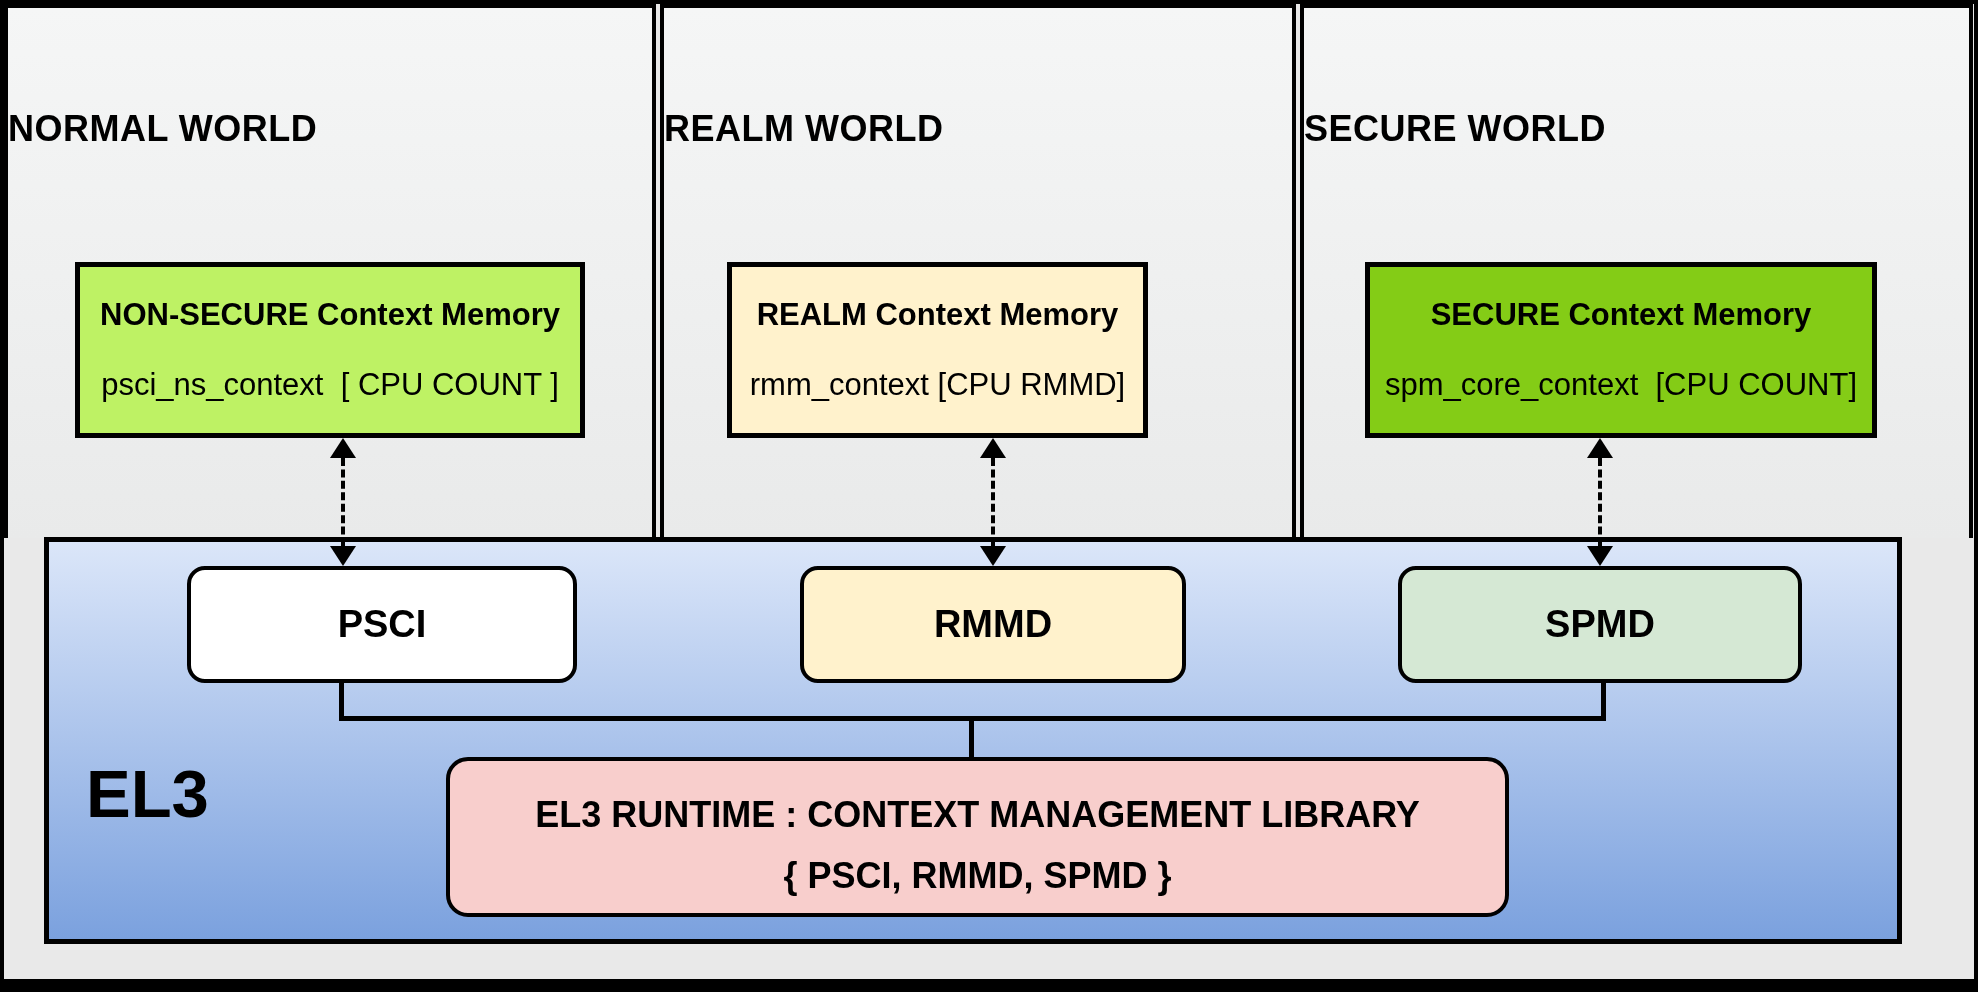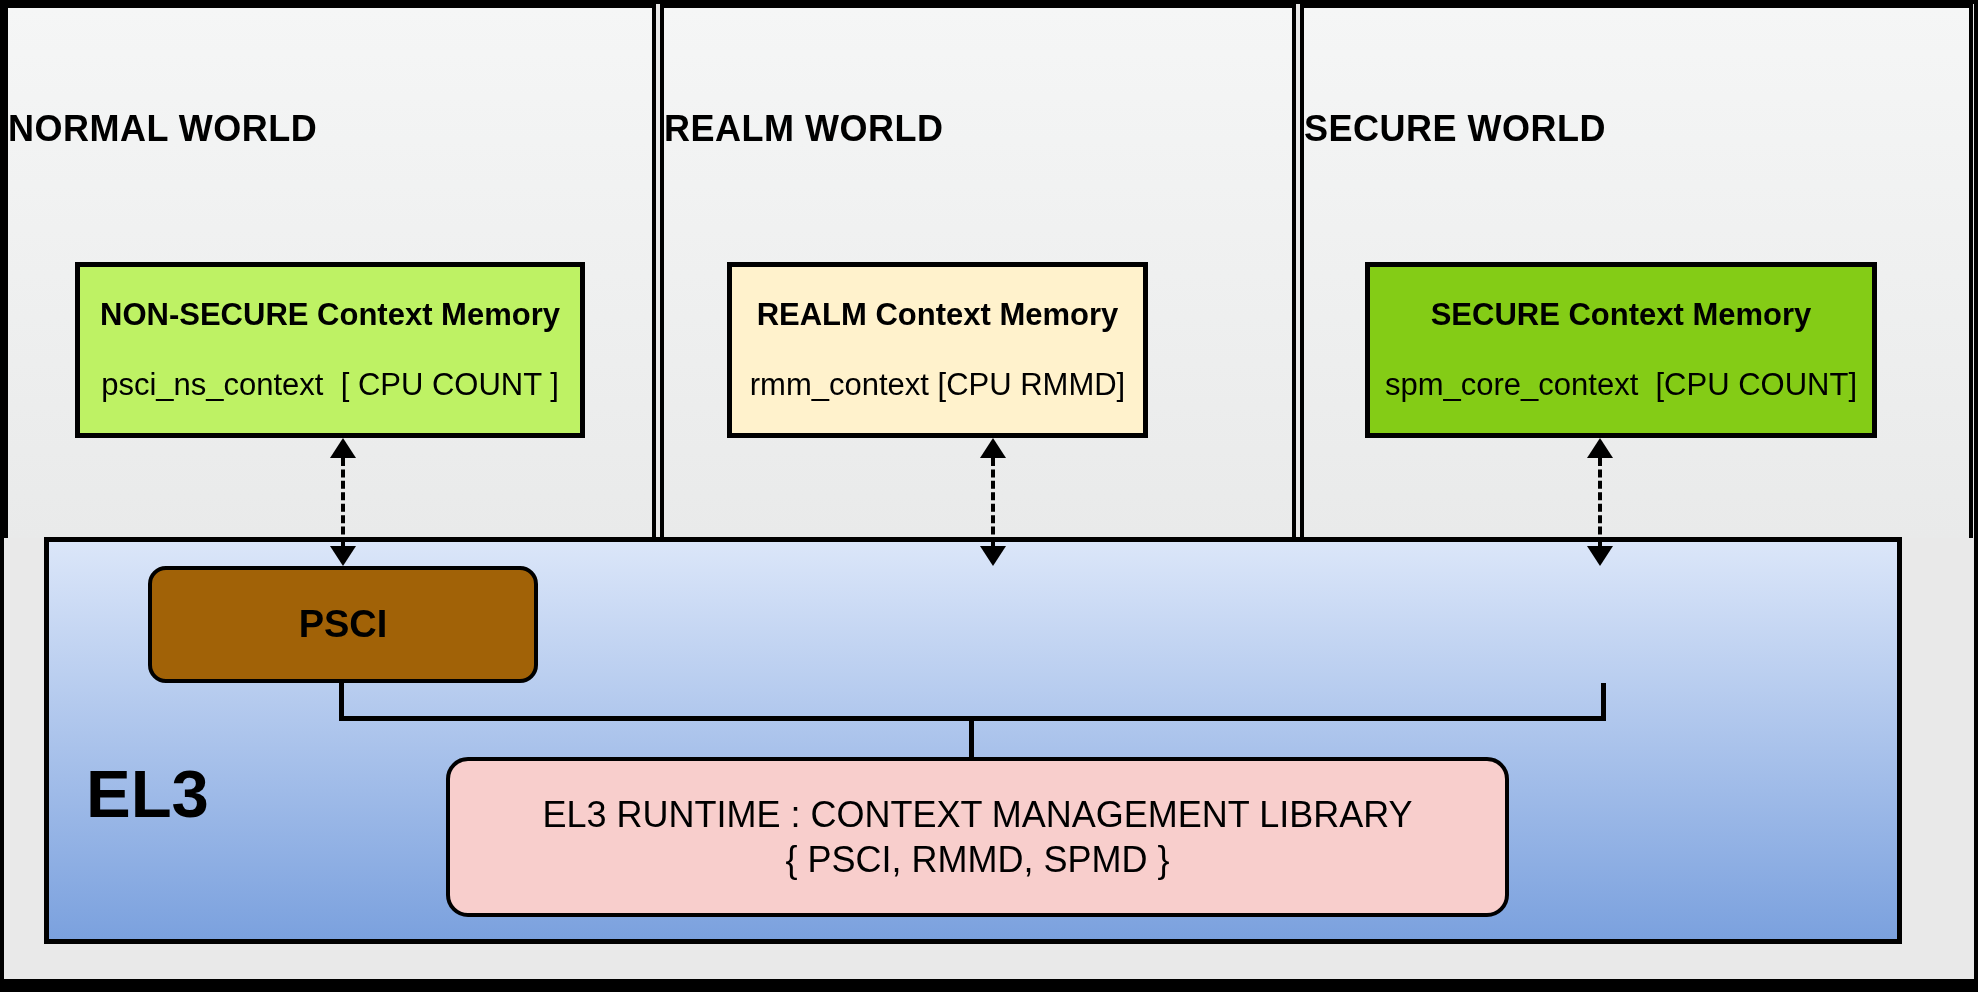--- a/index.html
+++ b/index.html
@@ -70,21 +70,21 @@
   #box-psci{left:148px;width:390px;background:#ffe6cc;}
   #box-rmmd{left:800px;width:386px;background:#fff2cc;}
   #box-spmd{left:1398px;width:404px;background:#d5e8d4;}
   
   #box-runtime{
     position:absolute;left:446px;top:757px;width:1063px;height:160px;
     background:#f8cecc;border:4px solid #000;border-radius:22px;box-sizing:border-box;
     display:flex;flex-direction:column;justify-content:center;align-items:center;
     text-align:center;z-index:4;
   }
-  .runtime-line{font-size:36px;font-weight:400;color:#000;line-height:1.25;}
+  .runtime-line{font-size:36px;font-weight:700;color:#000;line-height:1.25;margin-top:16px;}
   
   .varrow{
     position:absolute;top:438px;height:128px;width:28px;
     display:flex;flex-direction:column;align-items:center;z-index:6;
   }
   #arrow-normal{left:329px;}
   #arrow-realm{left:979px;}
   #arrow-secure{left:1586px;}
   .ah{width:0;height:0;border-left:13px solid transparent;border-right:13px solid transparent;}
   .ah-up{border-bottom:20px solid #000;}
@@ -120,22 +120,28 @@
   </div>
 
   <div id="el3-box"></div>
   <div id="el3-label">EL3</div>
 
   <div class="conn" id="conn-psci"></div>
   <div class="conn" id="conn-spmd"></div>
   <div class="conn" id="conn-bus"></div>
   <div class="conn" id="conn-runtime"></div>
 
-  <div class="driver-box" id="box-psci" style="background-color: #a16207;">
+  <div class="driver-box" id="box-psci" style="background-color: #ffffff; margin-left: 39px;">
     <span>PSCI</span>
+  </div>
+  <div class="driver-box" id="box-rmmd" style="background-color: rgb(255, 242, 204);">
+    <span>RMMD</span>
+  </div>
+  <div class="driver-box" id="box-spmd" style="background-color: rgb(213, 232, 212);">
+    <span>SPMD</span>
   </div>
 
   <div id="box-runtime" style="background-color: rgb(248, 206, 204);">
     <div class="runtime-line">EL3 RUNTIME : CONTEXT MANAGEMENT LIBRARY</div>
     <div class="runtime-line">{ PSCI, RMMD, SPMD }</div>
   </div>
 
   <div class="varrow" id="arrow-normal">
     <div class="ah ah-up"></div>
     <div class="dashline"></div>

